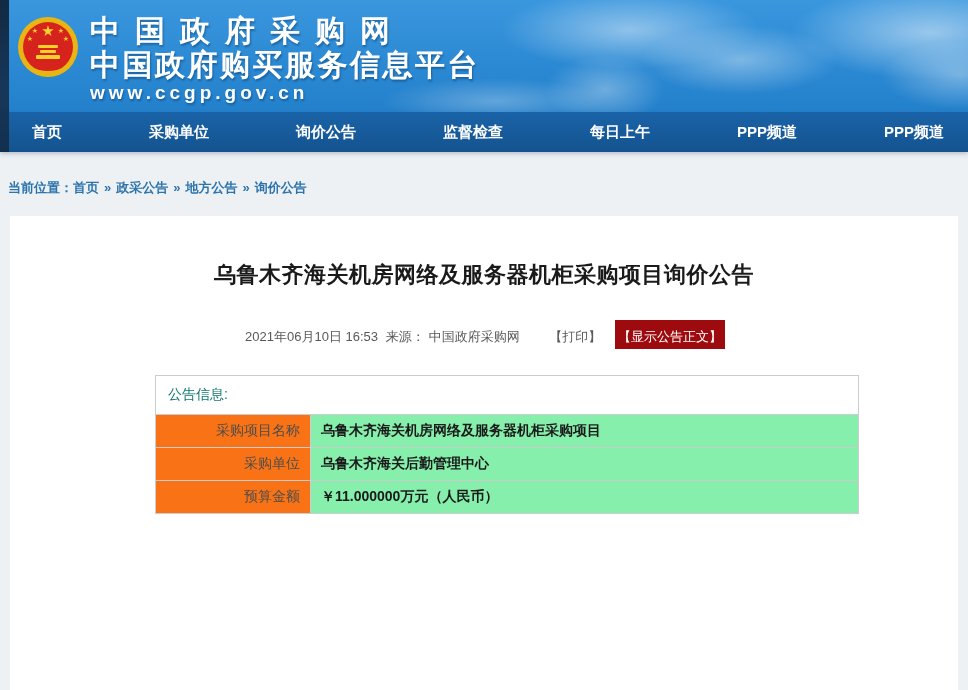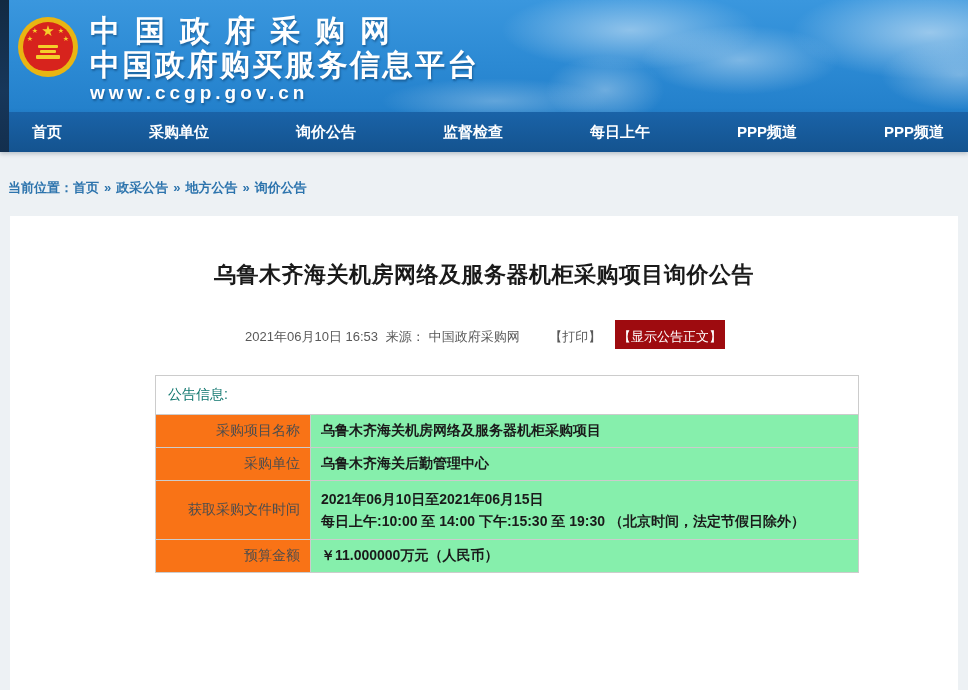--- a/index.html
+++ b/index.html
@@ -174,25 +174,18 @@
     </tr>
     <tr>
       <td class="lbl">采购项目名称</td>
       <td colspan="3" class="val">乌鲁木齐海关机房网络及服务器机柜采购项目</td>
     </tr>
     <tr>
       <td class="lbl">采购单位</td>
       <td colspan="3" class="val">乌鲁木齐海关后勤管理中心</td>
     </tr>
     <tr>
-      <td class="lbl">获取采购文件时间</td>
-      <td colspan="3" class="val">
-        <div class="val-line">2021年06月10日至2021年06月15日</div>
-        <div class="val-line">每日上午:10:00 至 14:00  下午:15:30 至 19:30 （北京时间，法定节假日除外）</div>
-      </td>
-    </tr>
-    <tr>
       <td class="lbl">预算金额</td>
       <td colspan="3" class="val">￥11.000000万元（人民币）</td>
     </tr>
   </tbody>
     </table>
 </main>
 
 </body></html>

